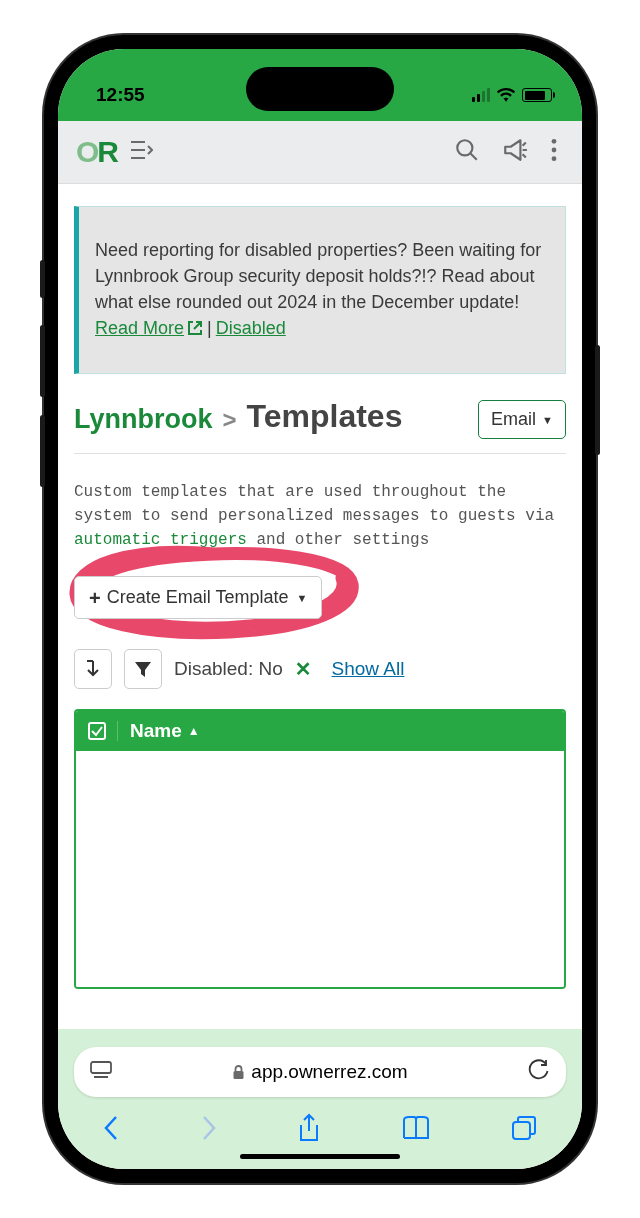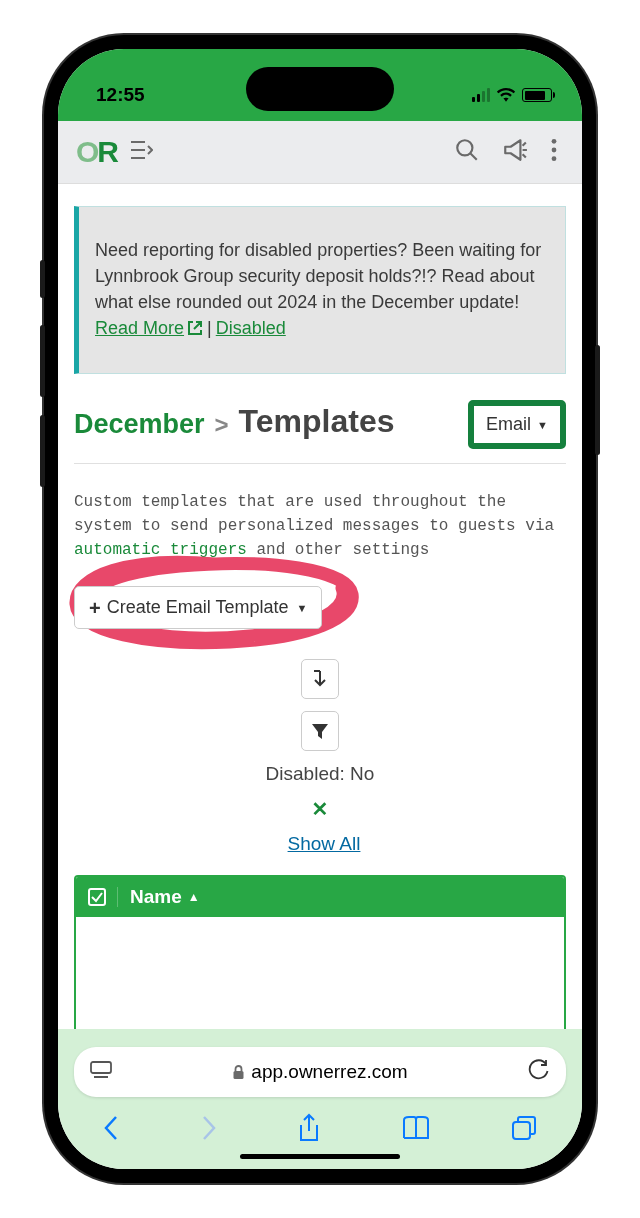--- a/index.html
+++ b/index.html
@@ -101,21 +101,21 @@
     display:flex;
     align-items:center;
     margin-top:26px;
     gap:10px;
   }
   .bc-settings { color:#1a8a3a; font-size:27px; font-weight:700; }
   .bc-caret { color:#888; font-size:24px; font-weight:700; }
   .bc-title { color:#444; font-size:32px; font-weight:700; margin-top:-6px;}
   .bc-spacer{flex:1;}
   .email-filter {
-    border:6px solid #15803d;
+    border:1px solid #15803d;
     border-radius:5px;
     padding:8px 12px;
     font-size:18px;
     color:#333;
     display:flex;
     align-items:center;
     gap:4px;
     background:#fff;
   }
   .hr { border-top:1px solid #e0e0e0; margin-top:14px; }
@@ -151,21 +151,20 @@
     height:100px;
     pointer-events:none;
     z-index:3;
   }
   .filter-row {
     margin-top:30px;
     display:flex;
     align-items:center;
     gap:12px;
     font-size:19px;
-    flex-direction:column;
   }
   .mini-btn {
     border:1px solid #ccc;
     border-radius:5px;
     background:#fff;
     width:38px;
     height:40px;
     display:flex;
     align-items:center;
     justify-content:center;
@@ -304,21 +303,21 @@
 
       <div class="notice">
         <span>Need reporting for disabled properties? Been waiting for Lynnbrook Group security deposit holds?!? Read about what else rounded out 2024 in the December update!</span>
         <br>
         <a href="#"><span>Read More</span><span class="ext-icon"><svg width="16" height="16" viewBox="0 0 16 16">
                 <path d="M6 2 H2 V14 H14 V10 M9 2 H14 V7 M14 2 L7 9" fill="none" stroke="#1a8a3a" stroke-width="2"></path>
               </svg></span></a><span class="sep">|</span><a href="#">Disabled</a>
       </div>
 
       <div class="breadcrumb-row">
-        <span class="bc-settings">December</span>
+        <span class="bc-settings">Lynnbrook</span>
         <span class="bc-caret">&gt;</span>
         <span class="bc-title">Templates</span>
         <div class="bc-spacer"></div>
         <div class="email-filter">
           <span>Email</span>
           <span class="caret-down">▼</span>
         </div>
       </div>
       <div class="hr"></div>
 

